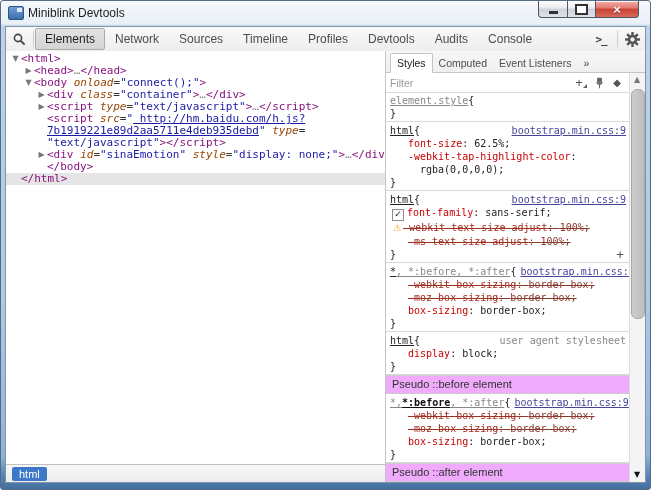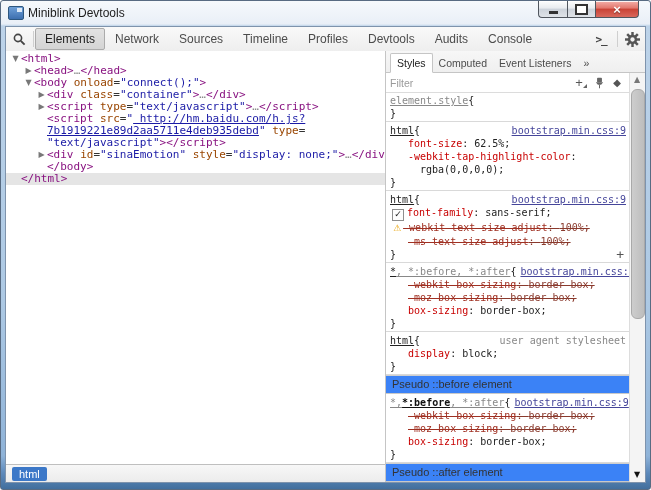--- a/index.html
+++ b/index.html
@@ -32,21 +32,21 @@
   .tab.selected{background:linear-gradient(#e2e2e2,#d4d4d4);border-color:#ababab;color:#222;}
   .spacer{flex:1;}
   .console-drawer{font-family:"DejaVu Sans Mono",monospace;font-size:11px;font-weight:bold;color:#444;letter-spacing:-1px;width:30px;}
   
   .main{position:absolute;top:24px;left:0;right:0;bottom:0;}
   .tree-panel{position:absolute;left:0;top:0;width:379px;bottom:18px;overflow:hidden;background:#fff;padding-top:2px;
     font-family:"DejaVu Sans Mono","Liberation Mono",monospace;font-size:11px;line-height:12px;}
   .tline{position:relative;white-space:pre;color:#333;cursor:default;}
   .tline.sel{background:#e5e5e5;}
   .arrow{display:inline-block;width:11px;color:#787878;font-size:8px;font-family:"DejaVu Sans",sans-serif;text-align:center;vertical-align:1px;}
-  .tk-t{color:#881280;} .tk-a{color:#994500;} .tk-v{color:#1a1aa6;} .tk-p{color:#333;}
+  .tk-t{color:#881280;} .tk-a{color:#994500;font-style:italic;} .tk-v{color:#1a1aa6;} .tk-p{color:#333;}
   .tk-e{color:#8a8a8a;} .tk-l{color:#1a1aa6;text-decoration:underline;cursor:pointer;}
   
   .crumbbar{position:absolute;left:0;width:379px;bottom:0;height:18px;background:linear-gradient(#f7f7f7,#ececec);
     border-top:1px solid #bfbfbf;display:flex;align-items:center;padding-left:6px;box-sizing:border-box;}
   .crumb{font-size:11px;padding:1px 7px;border-radius:2px;color:#333;cursor:pointer;}
   .crumb.sel{background:#3c78c8;color:#fff;}
   .splitter{position:absolute;left:379px;top:0;bottom:0;width:1px;background:#c5c5c5;cursor:col-resize;}
   
   .sidebar{position:absolute;left:380px;right:0;top:0;bottom:0;background:#fff;overflow:hidden;}
   .side-tabs{height:21px;background:linear-gradient(#f7f7f7,#efefef);border-bottom:1px solid #c5c5c5;display:flex;align-items:flex-end;padding-left:4px;}
@@ -54,21 +54,21 @@
   .stab.selected{background:#fff;border:1px solid #c5c5c5;border-bottom:1px solid #fff;margin-bottom:-1px;border-radius:2px 2px 0 0;color:#222;}
   .filter-row{position:relative;height:19px;border-bottom:1px solid #dcdcdc;margin-right:15px;display:flex;align-items:center;padding:0 4px;}
   .filter{font-size:10.5px;color:#9a9a9a;flex:1;cursor:text;}
   .ficon{display:flex;align-items:center;justify-content:center;width:18px;height:16px;color:#666;cursor:pointer;font-size:11px;}
   .ficon .plus-glyph{font-size:13px;line-height:10px;color:#555;}
   .corner{width:0;height:0;border-left:4px solid transparent;border-bottom:4px solid #666;margin:7px 0 0 0;}
   .diamond{font-size:10px;color:#555;font-family:"DejaVu Sans",sans-serif;}
   .styles-scroll{position:absolute;top:41px;left:0;right:15px;bottom:0;overflow:hidden;
     font-family:"DejaVu Sans Mono","Liberation Mono",monospace;font-size:10px;line-height:13px;color:#222;}
   .sec{padding:2px 4px 1px;border-bottom:1px solid #d9d9d9;position:relative;}
-  .sec-header{background:#3b82f6;border-bottom:1px solid #c9c9c9;border-top:1px solid #cfcfcf;
+  .sec-header{background:#f0abfc;border-bottom:1px solid #c9c9c9;border-top:1px solid #cfcfcf;
     font-family:"Liberation Sans",sans-serif;font-size:11px;color:#333;padding:2px 6px;}
   .rule-head{display:flex;white-space:nowrap;}
   .sel-part{color:#222;text-decoration:underline;} .sel-part.muted{color:#888;} .sel-part.bold{font-weight:bold;color:#111;}
   .brace{color:#222;}
   .origin{margin-left:auto;padding-left:4px;color:#45459a;text-decoration:underline;cursor:pointer;}
   .origin.plain{color:#888;text-decoration:none;cursor:default;}
   .prop{padding-left:18px;white-space:nowrap;}
   .prop .pn{color:#c80000;}
   .prop .pv{color:#222;}
   .prop.strike .pn,.prop.strike .pv,.prop.strike .psep{text-decoration:line-through;color:#8a3a2d;}

